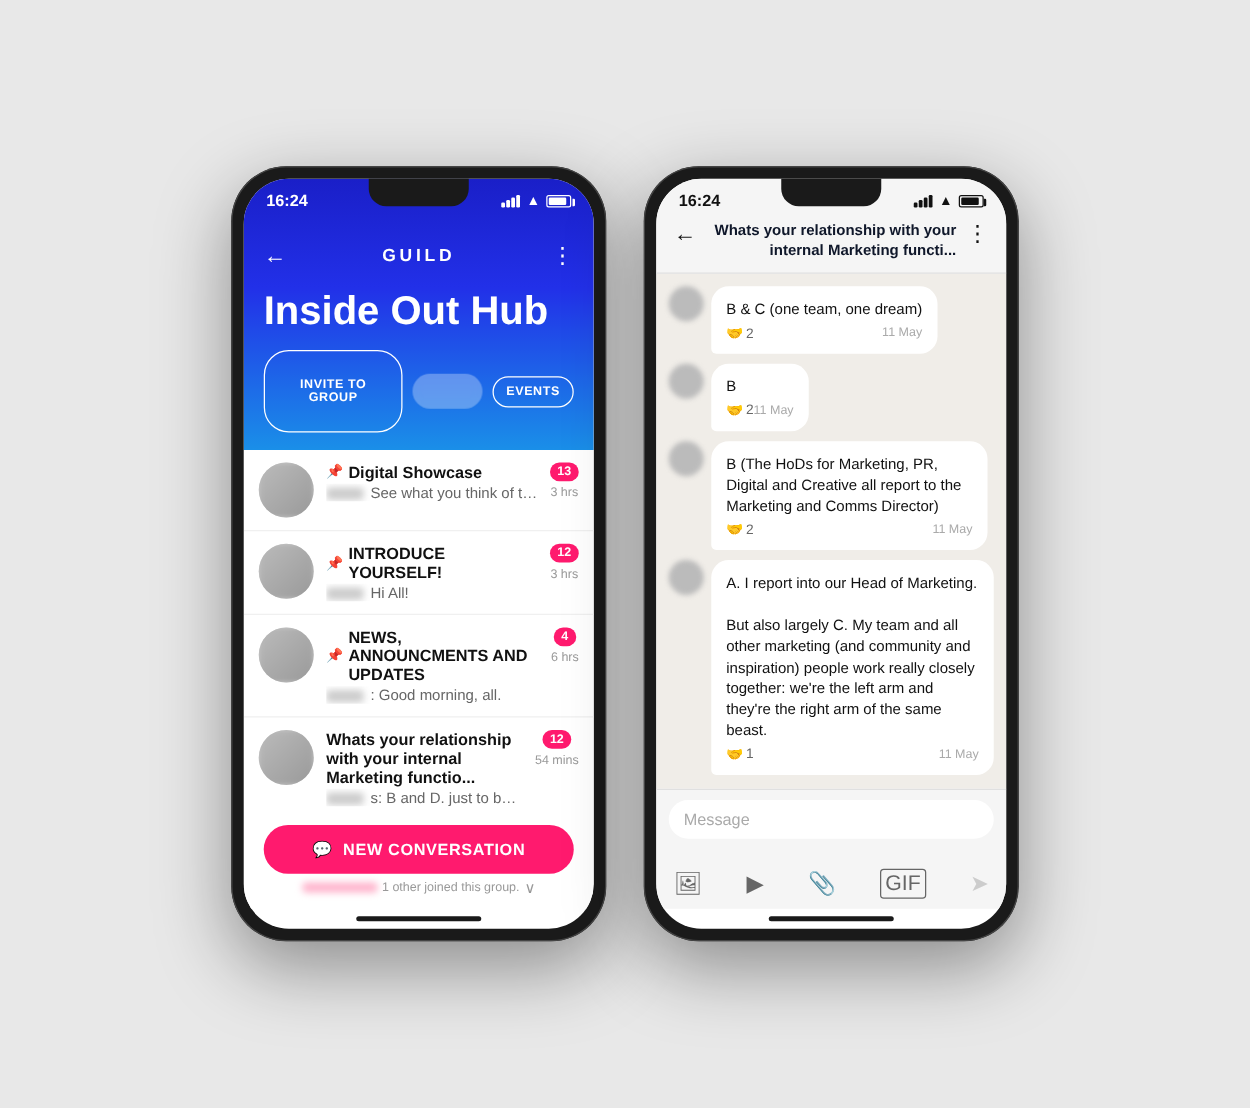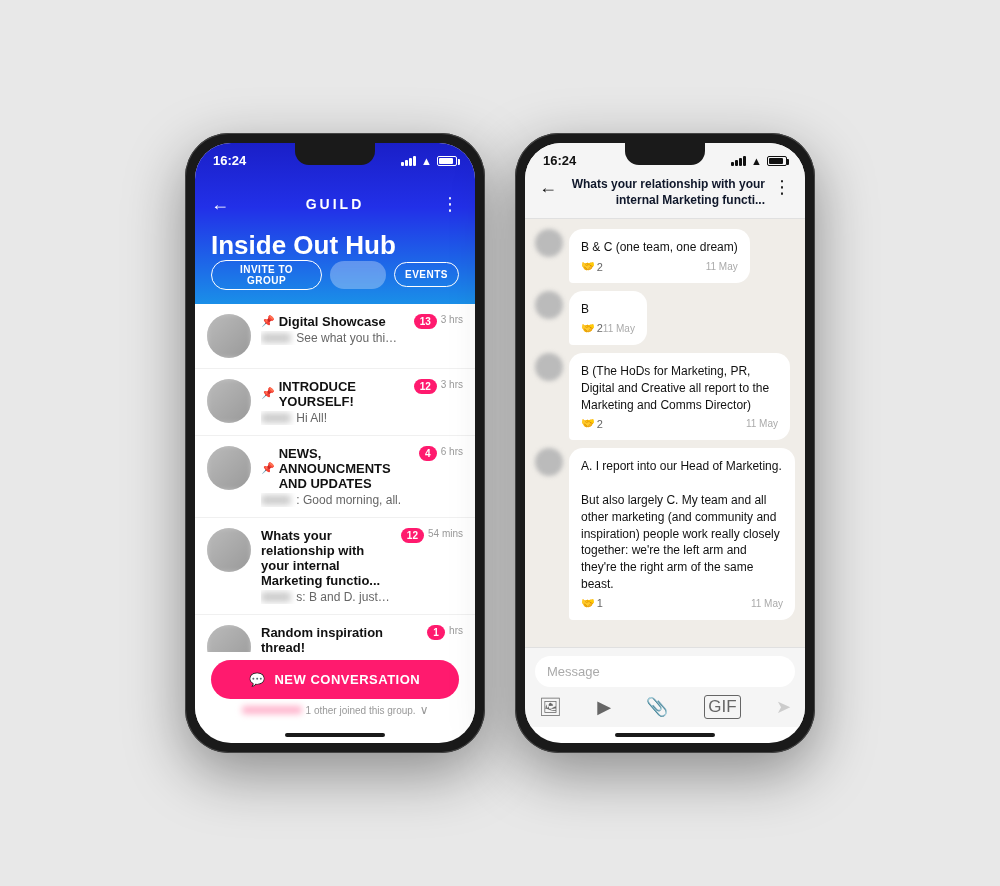--- a/index.html
+++ b/index.html
@@ -81,37 +81,38 @@
       letter-spacing: 3px;
       text-align: center;
       flex: 1;
     }
     .back-arrow, .more-dots {
       color: white;
       font-size: 18px;
       cursor: pointer;
     }
     .guild-title {
-      font-size: 26px;
+      font-size: 32px;
       font-weight: 800;
       color: white;
+      margin-bottom: 14px;
       line-height: 1.1;
     }
     .guild-actions {
       display: flex;
       gap: 8px;
       align-items: center;
     }
     .btn-invite {
       background: transparent;
       border: 1.5px solid white;
       color: white;
       font-size: 10px;
       font-weight: 700;
-      padding: 3px 10px;
+      padding: 21px 10px;
       border-radius: 20px;
       letter-spacing: 0.5px;
     }
     .btn-blurred {
       background: rgba(255,255,255,0.3);
       border: none;
       width: 60px;
       height: 28px;
       border-radius: 20px;
       backdrop-filter: blur(4px);
@@ -178,22 +179,22 @@
       width: 30px;
       height: 10px;
       background: #ccc;
       border-radius: 3px;
       vertical-align: middle;
       margin-right: 2px;
       filter: blur(3px);
     }
     .conv-meta {
       display: flex;
-      flex-direction: row;
-      align-items: flex-start;
+      flex-direction: column;
+      align-items: center;
       gap: 4px;
       flex-shrink: 0;
     }
     .conv-time { font-size: 10px; color: #999; }
     .badge {
       background: #ff1a6e;
       color: white;
       font-size: 10px;
       font-weight: 700;
       border-radius: 10px;
@@ -313,21 +314,21 @@
       padding: 8px 10px;
       border-top: 1px solid #e0e0e0;
       flex-shrink: 0;
     }
     .message-input-row {
       display: flex;
       align-items: center;
       background: white;
       border-radius: 20px;
       padding: 8px 12px;
-      margin-bottom: 8px;
+      margin-bottom: 24px;
     }
     .message-placeholder {
       font-size: 13px;
       color: #aaa;
       flex: 1;
     }
     .input-actions {
       display: flex;
       justify-content: space-between;
       align-items: center;

